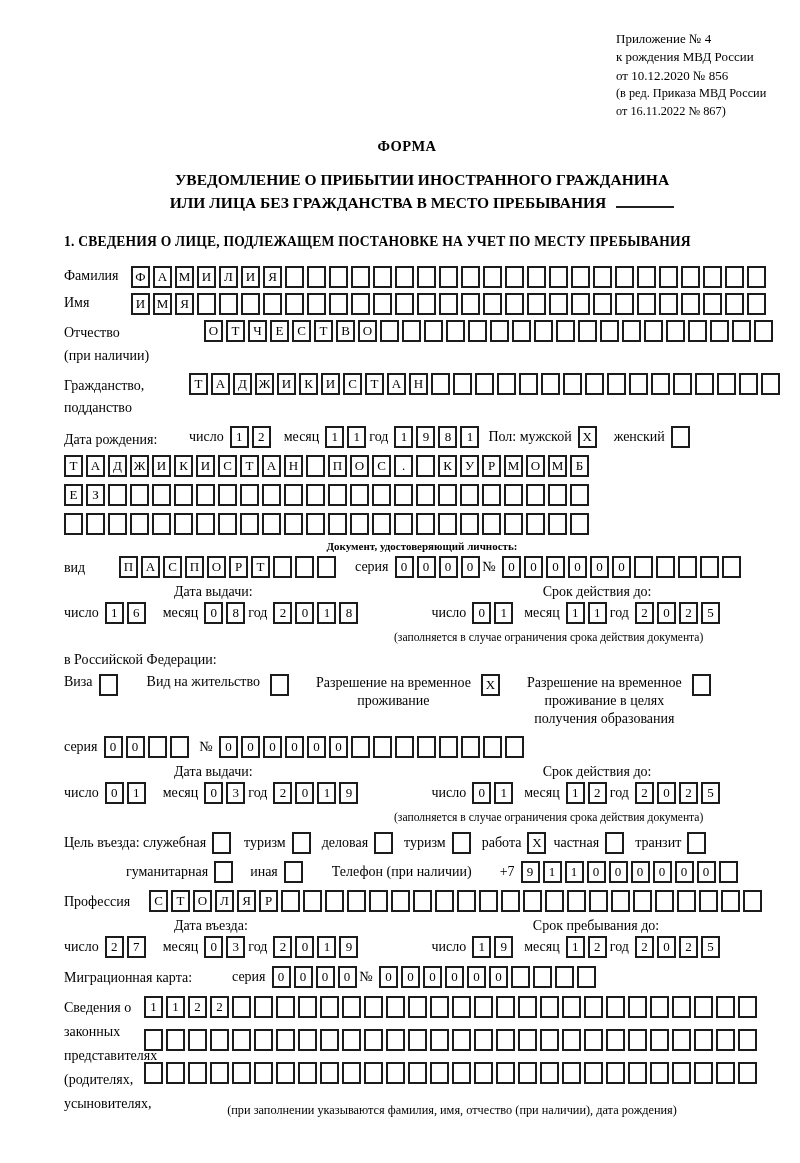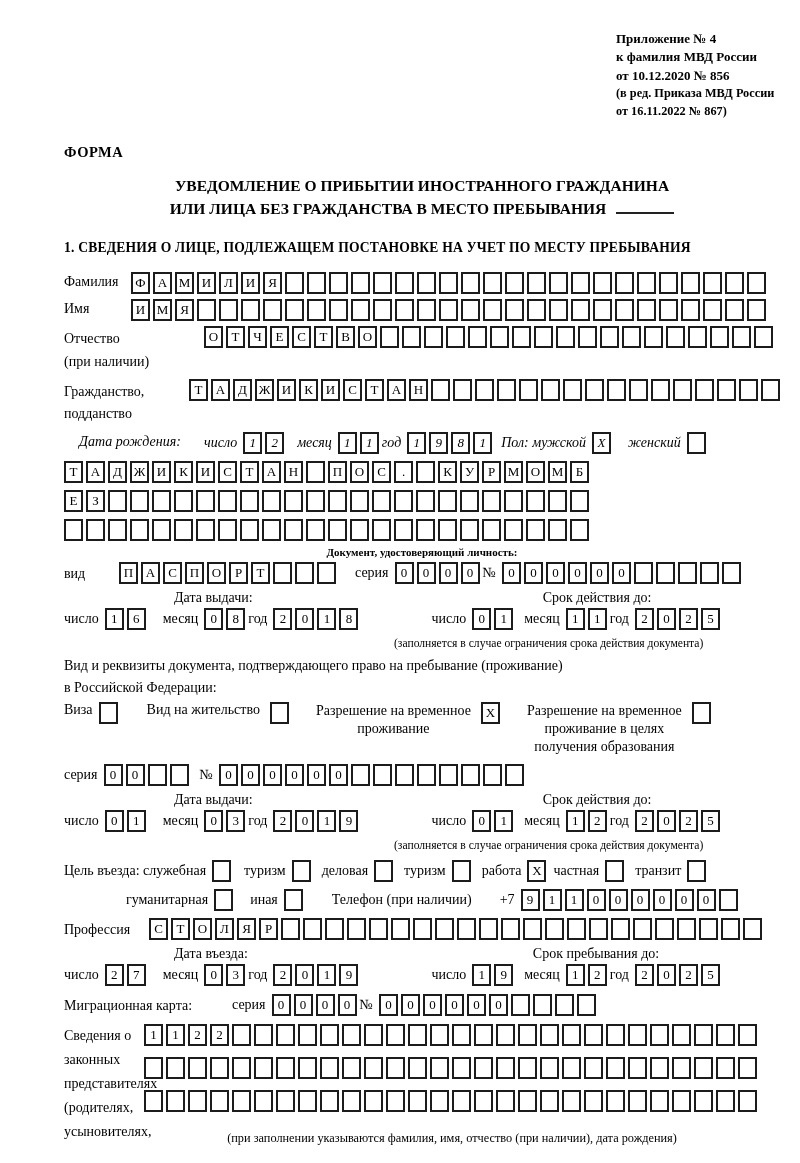--- a/index.html
+++ b/index.html
@@ -5,23 +5,23 @@
   * { box-sizing: border-box; margin: 0; padding: 0; }
   html,body { width: 800px; }
   body {
     width: 800px; height: 1163px; background: #ffffff; color: #000;
     font-family: "Liberation Serif", "DejaVu Serif", serif;
     font-size: 14px; overflow: hidden;
   }
   .page { padding: 30px 20px 0 64px; }
 
   
-  .annex { margin-left: 552px; font-size: 13px; line-height: 1.42; font-weight: bold; }
+  .annex { margin-left: 552px; font-size: 13px; line-height: 1.42; }
   .annex .small { font-size: 12.3px; }
-  .forma { margin: 24px 30px 14px 0; text-align: left; font-weight: bold; font-size: 14.5px; letter-spacing: .5px; }
+  .forma { margin: 18px 30px 14px 0; text-align: center; font-weight: bold; font-size: 14.5px; letter-spacing: .5px; }
 
   .title { text-align: center; font-weight: bold; font-size: 15.5px; line-height: 1.45; margin-bottom: 20px; }
   .blank-line { display: inline-block; width: 58px; border-bottom: 2px solid #222; margin-left: 10px; }
   .section-title { font-weight: bold; font-size: 13.6px; margin-bottom: 16px; letter-spacing: .2px; }
 
   
   .cells { display: inline-flex; flex-wrap: nowrap; }
   .cell {
     flex: none; width: 19px; height: 22px; margin-right: 3px;
     border: 2px solid #1c1c1c; display: inline-flex; align-items: center; justify-content: center;
@@ -47,21 +47,21 @@
   .chk-label-c { text-align: center; line-height: 1.3; }
   .mr6 { margin-right: 6px; } .mr10 { margin-right: 10px; }
 </style>
 </head>
 <body>
 
 <div class="page">
 
   <div class="annex">
     <div>Приложение № 4</div>
-    <div>к фамилия МВД России</div>
+    <div>к рождения МВД России</div>
     <div>от 10.12.2020 № 856</div>
     <div class="small">(в ред. Приказа МВД России</div>
     <div class="small">от 16.11.2022 № 867)</div>
   </div>
   <div class="forma">ФОРМА</div>
 
   <div class="title">
     <div>УВЕДОМЛЕНИЕ О ПРИБЫТИИ ИНОСТРАННОГО ГРАЖДАНИНА</div>
     <div>
       <span>ИЛИ ЛИЦА БЕЗ ГРАЖДАНСТВА В МЕСТО ПРЕБЫВАНИЯ</span><span class="blank-line"></span>
@@ -204,21 +204,21 @@
         <span class="cell"></span>
         <span class="cell"></span>
         <span class="cell"></span>
         <span class="cell"></span>
         <span class="cell"></span>
         <span class="cell"></span>
         <span class="cell"></span>
       </span>
   </div>
 
-  <div class="row" style="align-items:flex-start; margin:6px 0 7px 15px;font-style:italic;">
+  <div class="row" style="align-items:flex-end; margin:6px 0 7px 0;">
     <span class="lbl w125">Дата рождения:</span>
     <span class="inline">
         <span class="t">число</span>
       <span class="cells">
           <span class="cell">1</span>
           <span class="cell">2</span>
         </span>
       </span>
     <span class="gap" style="width:10px"></span>
     <span class="inline">
@@ -424,21 +424,20 @@
       <span class="cells">
           <span class="cell">2</span>
           <span class="cell">0</span>
           <span class="cell">2</span>
           <span class="cell">5</span>
         </span>
       </span>
   </div>
   <div class="note">(заполняется в случае ограничения срока действия документа)</div>
 
-  <div style="margin-bottom:6px">Вид и реквизиты документа, подтверждающего право на пребывание (проживание)</div>
   <div style="margin-bottom:6px">в Российской Федерации:</div>
 
   <div class="chk-row">
     <span class="mr6">Виза</span>
     <span class="cell"></span>
     <span class="gap" style="width:26px"></span>
     <span class="mr10">Вид на жительство</span>
     <span class="cell"></span>
     <span class="gap" style="width:24px"></span>
     <span class="chk-label-c mr10">

